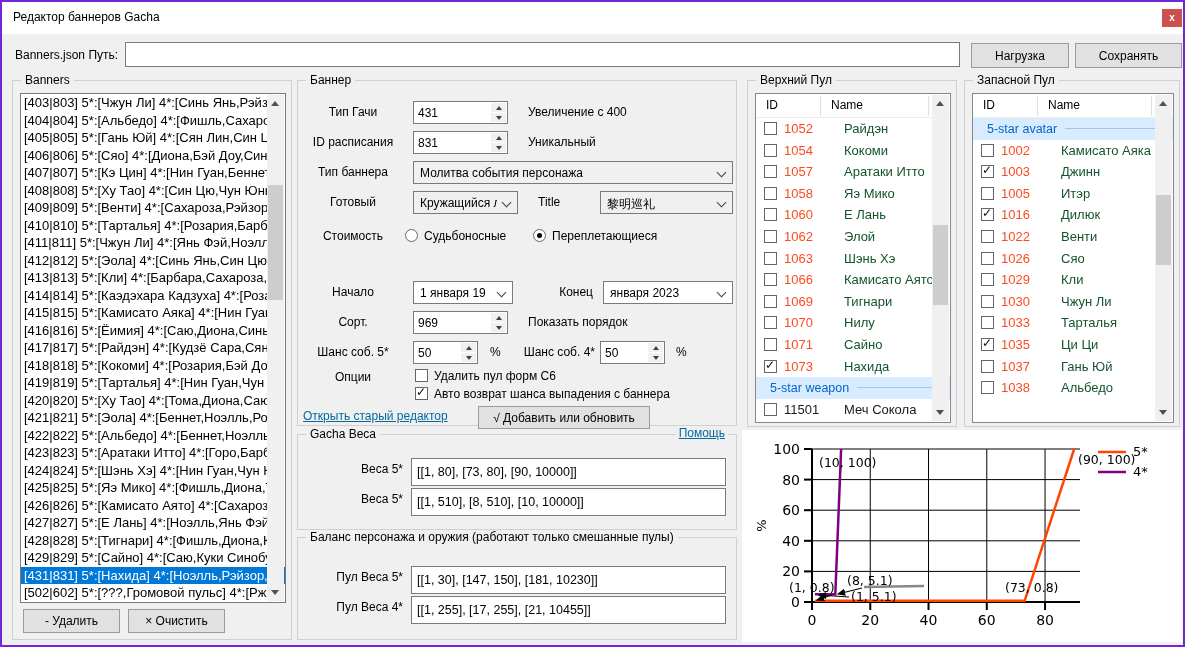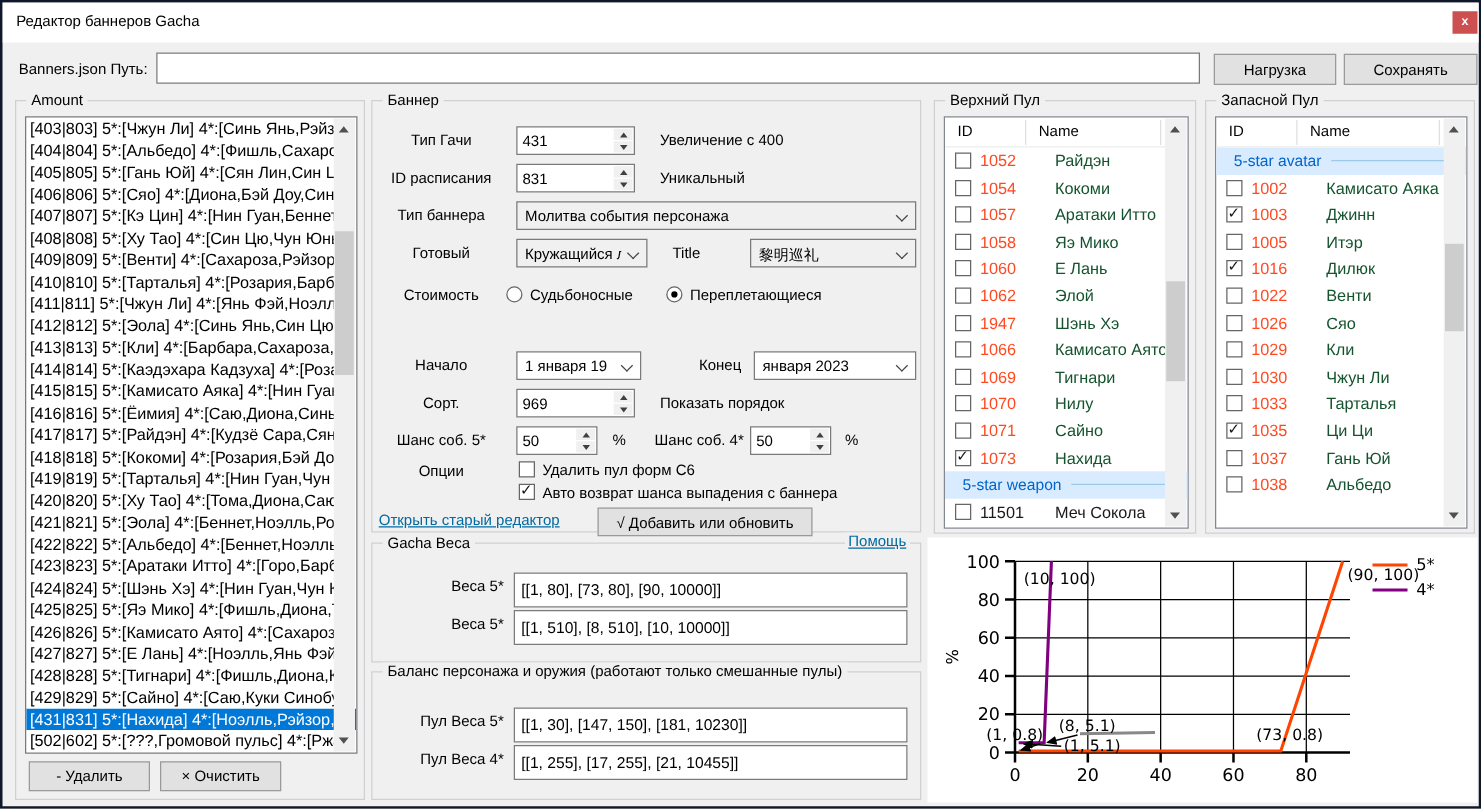--- a/index.html
+++ b/index.html
@@ -1,17 +1,17 @@
 <!DOCTYPE html>
 <html><head>
 <meta charset="utf-8">
 <style>
   html,body{margin:0;padding:0;background:#888;}
   *{box-sizing:border-box;}
-  .window{position:relative;width:1185px;height:647px;background:#f0f0f0;border:2px solid #0f172a;
+  .window{position:relative;width:1185px;height:647px;background:#f0f0f0;border:2px solid #6d28d9;
           font-family:"Liberation Sans",sans-serif;font-size:12px;color:#000;overflow:hidden;}
   .titlebar{position:absolute;left:0;top:0;width:100%;height:32px;background:#fff;}
   .title{position:absolute;left:11px;top:8px;font-size:12px;}
   .closebtn{position:absolute;right:1px;top:7px;width:20px;height:18px;background:#cd5050;color:#fff;
             font-size:10px;font-weight:bold;text-align:center;line-height:18px;cursor:pointer;}
   
   .tb-label{position:absolute;left:13px;top:41px;line-height:24px;}
   .tb-input{position:absolute;left:123px;top:40px;width:835px;height:25px;border:1px solid #7a7a7a;background:#fff;
             font-family:inherit;font-size:12px;padding:0 4px;}
   .btn{position:absolute;background:#e1e1e1;border:1px solid #9a9a9a;font-family:inherit;font-size:12px;
@@ -82,21 +82,21 @@
     <span class="title">Редактор баннеров Gacha</span>
     <div class="closebtn"><span>x</span></div>
   </div>
 
   <span class="tb-label">Banners.json Путь:</span>
   <input class="tb-input" value="" style="">
   <button class="btn" style="left:969px;top:41px;width:98px;height:25px;">Нагрузка</button>
   <button class="btn" style="left:1073px;top:41px;width:107px;height:25px;">Сохранять</button>
 
   <div class="group" style="left:10px;top:78px;width:280px;height:560px;">
-    <span class="glabel">Amount</span>
+    <span class="glabel">Banners</span>
     <div class="listbox">
       <div class="lb-row">[403|803] 5*:[Чжун Ли] 4*:[Синь Янь,Рэйзо</div>
         <div class="lb-row">[404|804] 5*:[Альбедо] 4*:[Фишль,Сахароз</div>
         <div class="lb-row">[405|805] 5*:[Гань Юй] 4*:[Сян Лин,Син Ц</div>
         <div class="lb-row">[406|806] 5*:[Сяо] 4*:[Диона,Бэй Доу,Син</div>
         <div class="lb-row">[407|807] 5*:[Кэ Цин] 4*:[Нин Гуан,Беннет</div>
         <div class="lb-row">[408|808] 5*:[Ху Тао] 4*:[Син Цю,Чун Юнь</div>
         <div class="lb-row">[409|809] 5*:[Венти] 4*:[Сахароза,Рэйзор,</div>
         <div class="lb-row">[410|810] 5*:[Тарталья] 4*:[Розария,Барба</div>
         <div class="lb-row">[411|811] 5*:[Чжун Ли] 4*:[Янь Фэй,Ноэлл</div>
@@ -299,21 +299,21 @@
             <span class="pid">1060</span>
             <span class="pname">Е Лань</span>
           </div>
           <div class="pool-row">
             <span class="cb"></span>
             <span class="pid">1062</span>
             <span class="pname">Элой</span>
           </div>
           <div class="pool-row">
             <span class="cb"></span>
-            <span class="pid">1947</span>
+            <span class="pid">1063</span>
             <span class="pname">Шэнь Хэ</span>
           </div>
           <div class="pool-row">
             <span class="cb"></span>
             <span class="pid">1066</span>
             <span class="pname">Камисато Аято</span>
           </div>
           <div class="pool-row">
             <span class="cb"></span>
             <span class="pid">1069</span>

